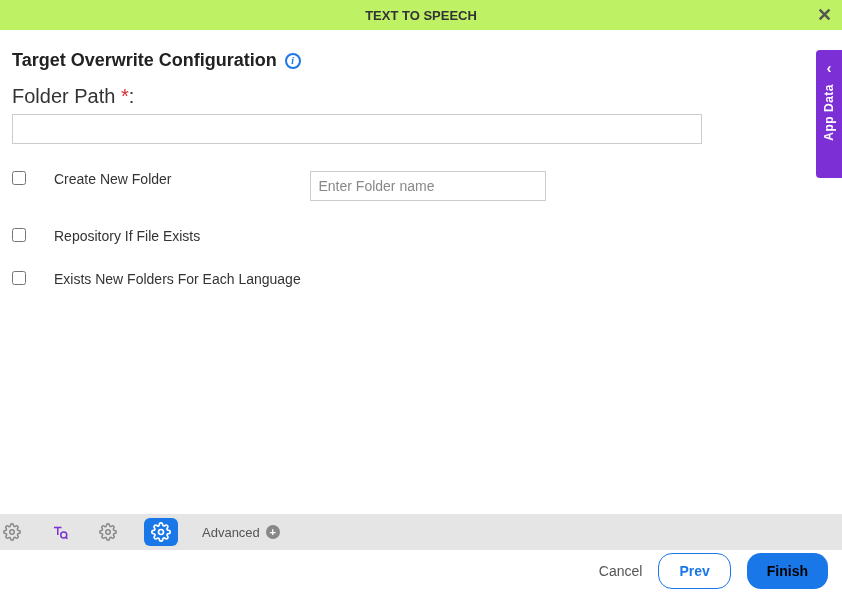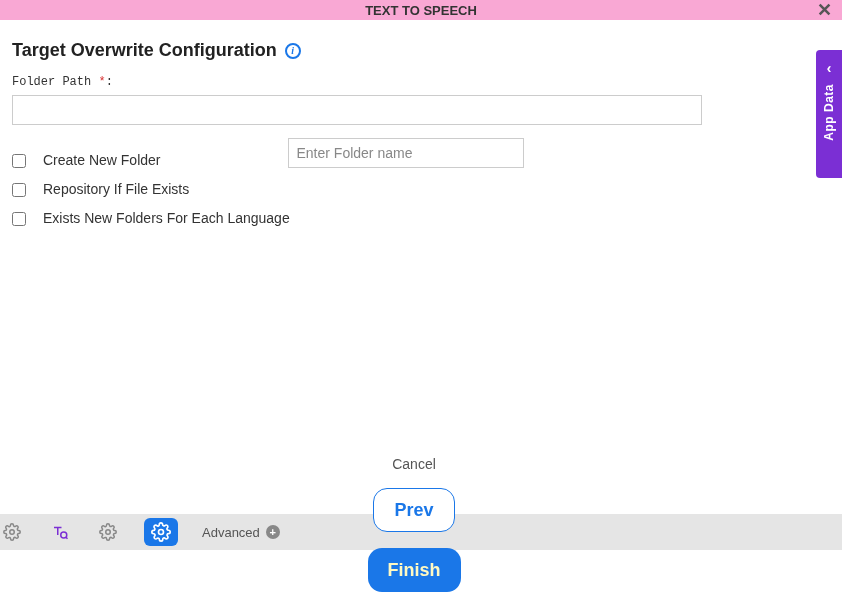--- a/index.html
+++ b/index.html
@@ -5,22 +5,22 @@
 * { box-sizing: border-box; margin: 0; padding: 0; }
 body {
   font-family: -apple-system, BlinkMacSystemFont, "Segoe UI", Arial, sans-serif;
   width: 842px;
   height: 592px;
   overflow: hidden;
   position: relative;
   background: #fff;
 }
 .header {
-  height: 20px;
-  background: #f9a8d4;
+  height: 30px;
+  background: #bef264;
   display: flex;
   align-items: center;
   justify-content: center;
   position: relative;
   color: #333;
   font-size: 13px;
   font-weight: 600;
 }
 .close-btn {
   position: absolute;
@@ -52,40 +52,39 @@
   display: inline-flex;
   align-items: center;
   justify-content: center;
   color: #1a77e8;
   font-size: 10px;
   font-weight: bold;
   font-style: italic;
   font-family: Georgia, serif;
 }
 .label {
-  font-size: 12px;
+  font-size: 20px;
   color: #333;
   margin-bottom: 6px;
-  font-family: Liberation Mono, monospace;
 }
 .required { color: #d62e2e; }
 .text-input {
   width: 690px;
   height: 30px;
   border: 1px solid #ccc;
   padding: 4px 8px;
   font-size: 14px;
   color: #333;
   background: #fff;
 }
 .row {
   display: flex;
-  align-items: flex-end;
-  margin-top: 13px;
-  gap: 17px;
+  align-items: flex-start;
+  margin-top: 27px;
+  gap: 28px;
 }
 .checkbox {
   width: 14px;
   height: 14px;
   cursor: pointer;
 }
 .check-label {
   font-size: 14px;
   color: #333;
   cursor: pointer;
@@ -185,47 +184,46 @@
   position: absolute;
   bottom: 0;
   left: 0;
   width: 100%;
   height: 42px;
   display: flex;
   align-items: center;
   justify-content: flex-end;
   gap: 16px;
   padding-right: 14px;
-  flex-direction: column;
 }
 .cancel-link {
   font-size: 14px;
   color: #555;
   cursor: pointer;
 }
 .btn {
-  height: 44px;
+  height: 36px;
   padding: 16px 20px;
   border-radius: 14px;
-  font-size: 18px;
+  font-size: 14px;
   font-weight: 600;
   cursor: pointer;
   display: inline-flex;
   align-items: center;
   justify-content: center;
 }
 .btn.outline {
   border: 1px solid #1a77e8;
   color: #1a77e8;
   background: #fff;
 }
 .btn.primary {
   border: none;
   background: #1a77e8;
-  color: #fef9c3;
+  color: #000000;
 }
 </style>
 </head>
 <body>
 
 <div class="header">
   <span>TEXT TO SPEECH</span>
   <span class="close-btn">✕</span>
 </div>
 

